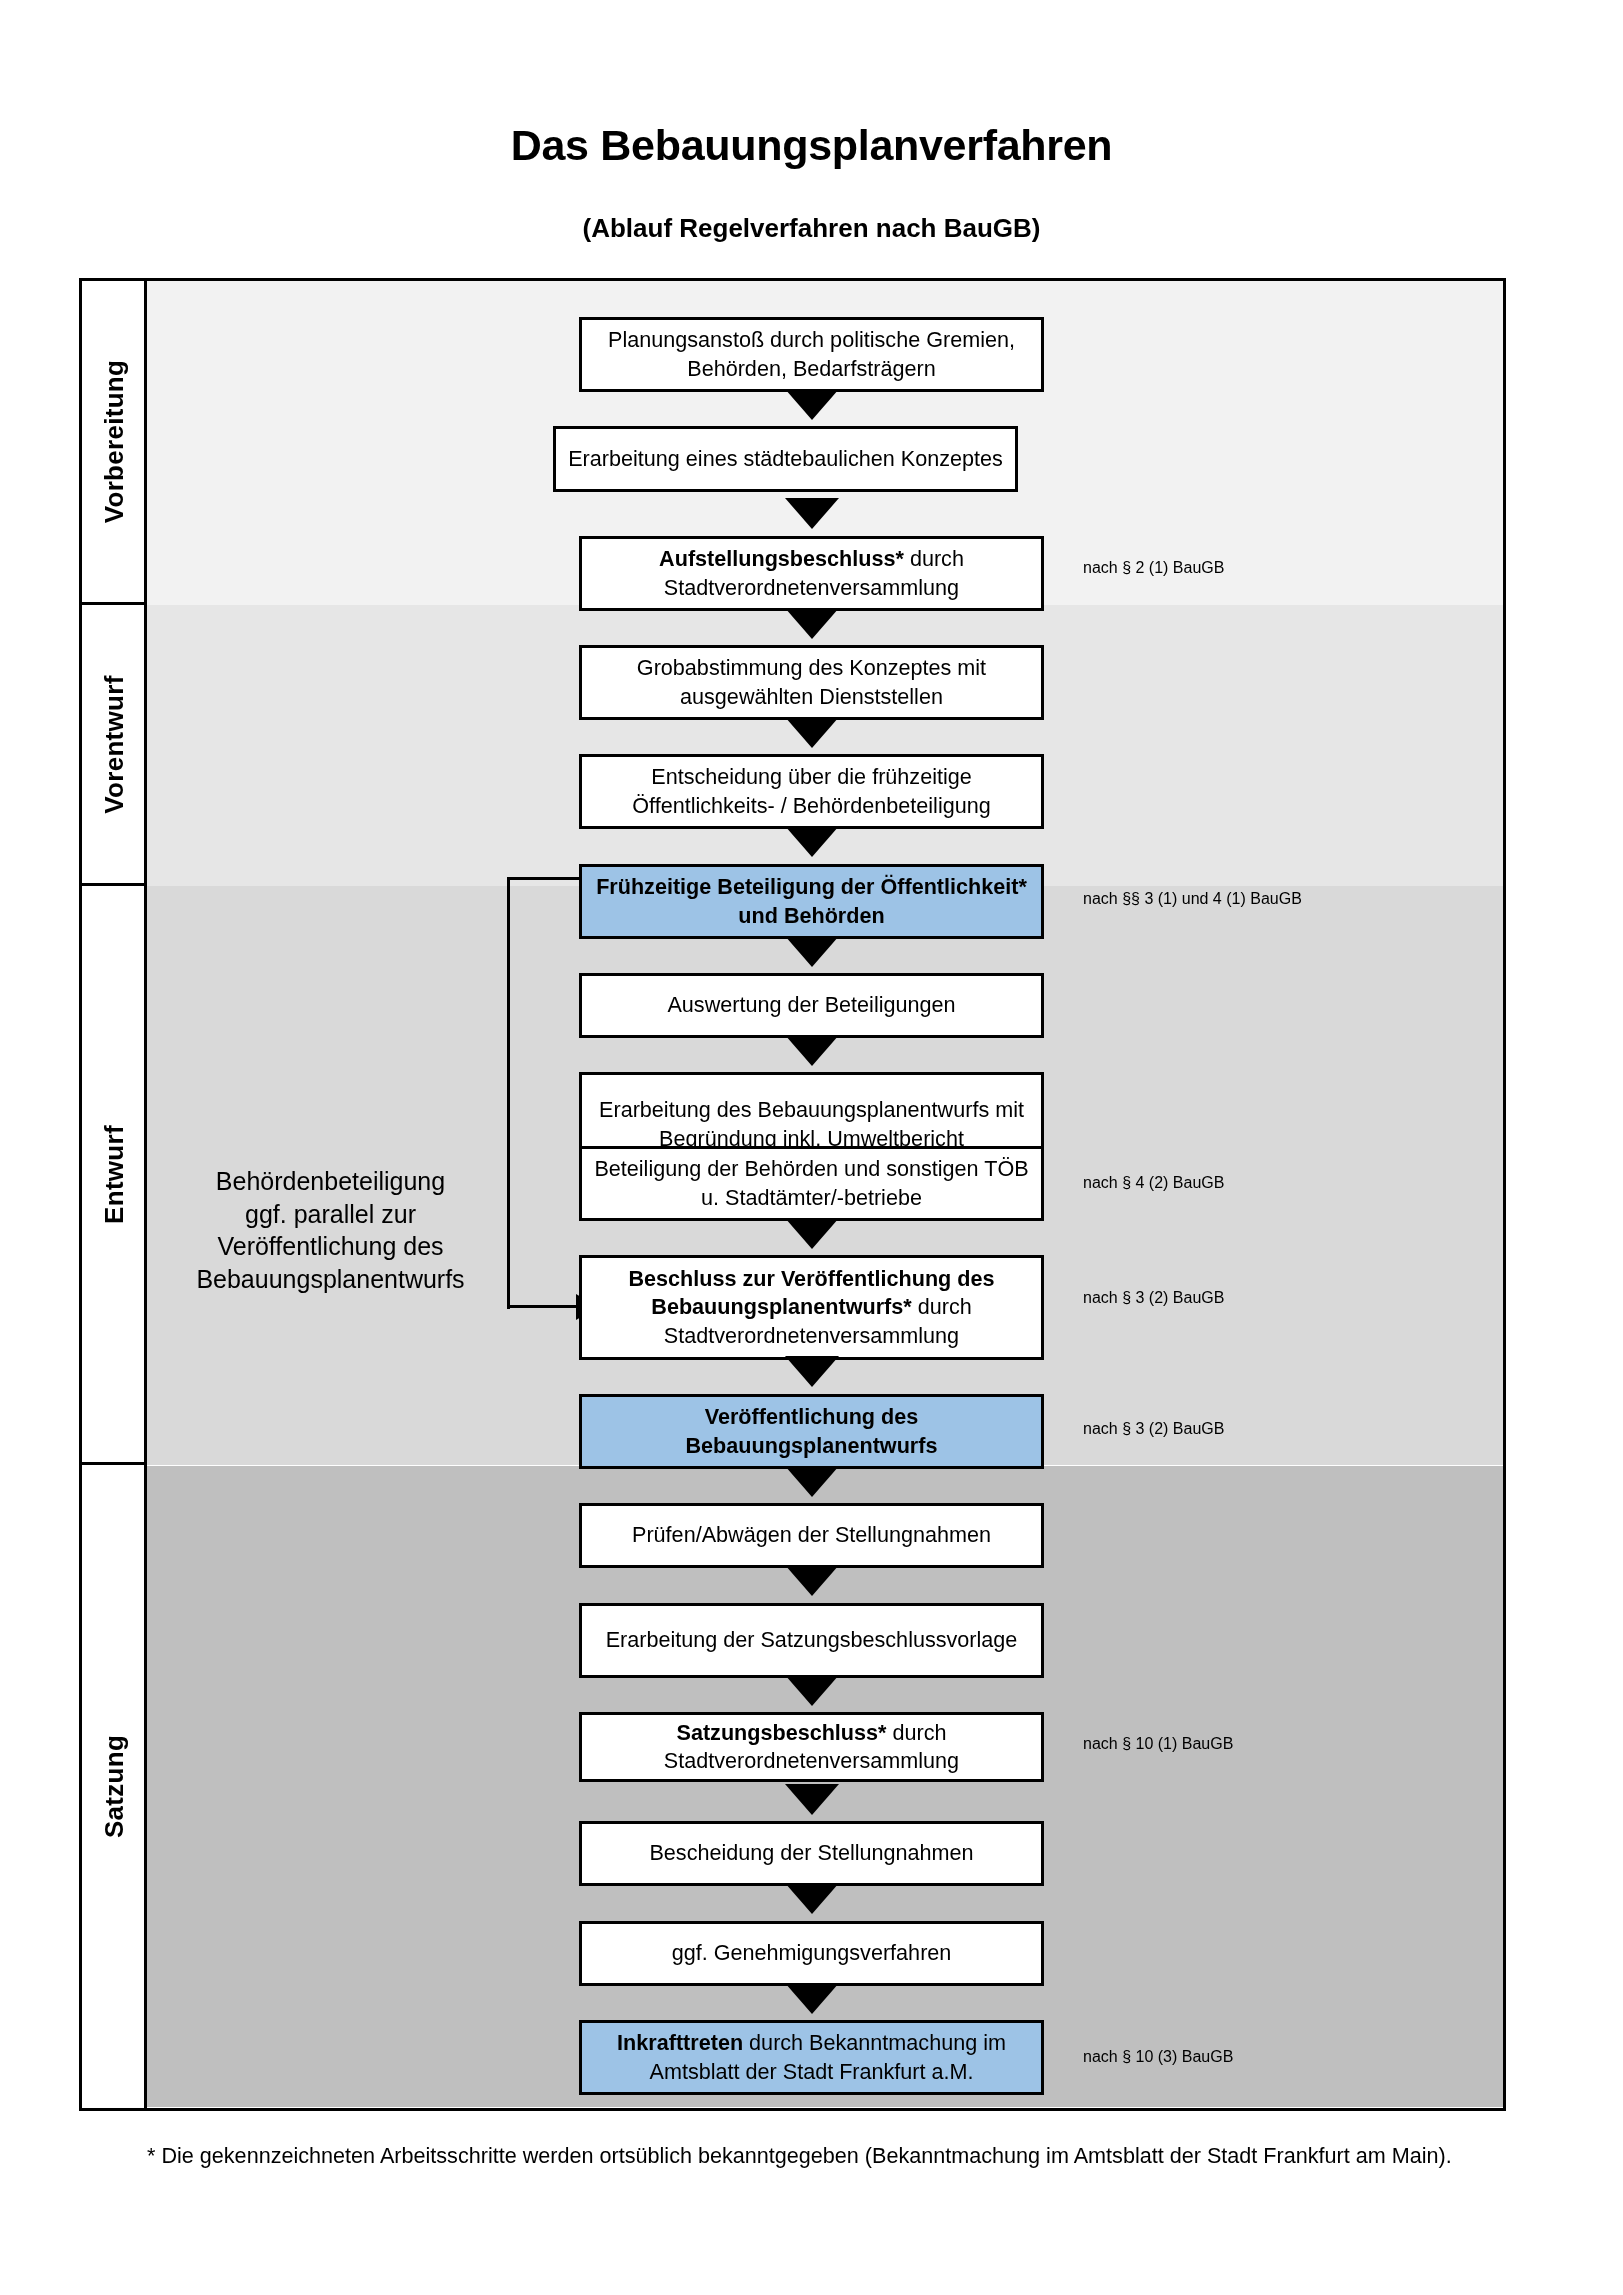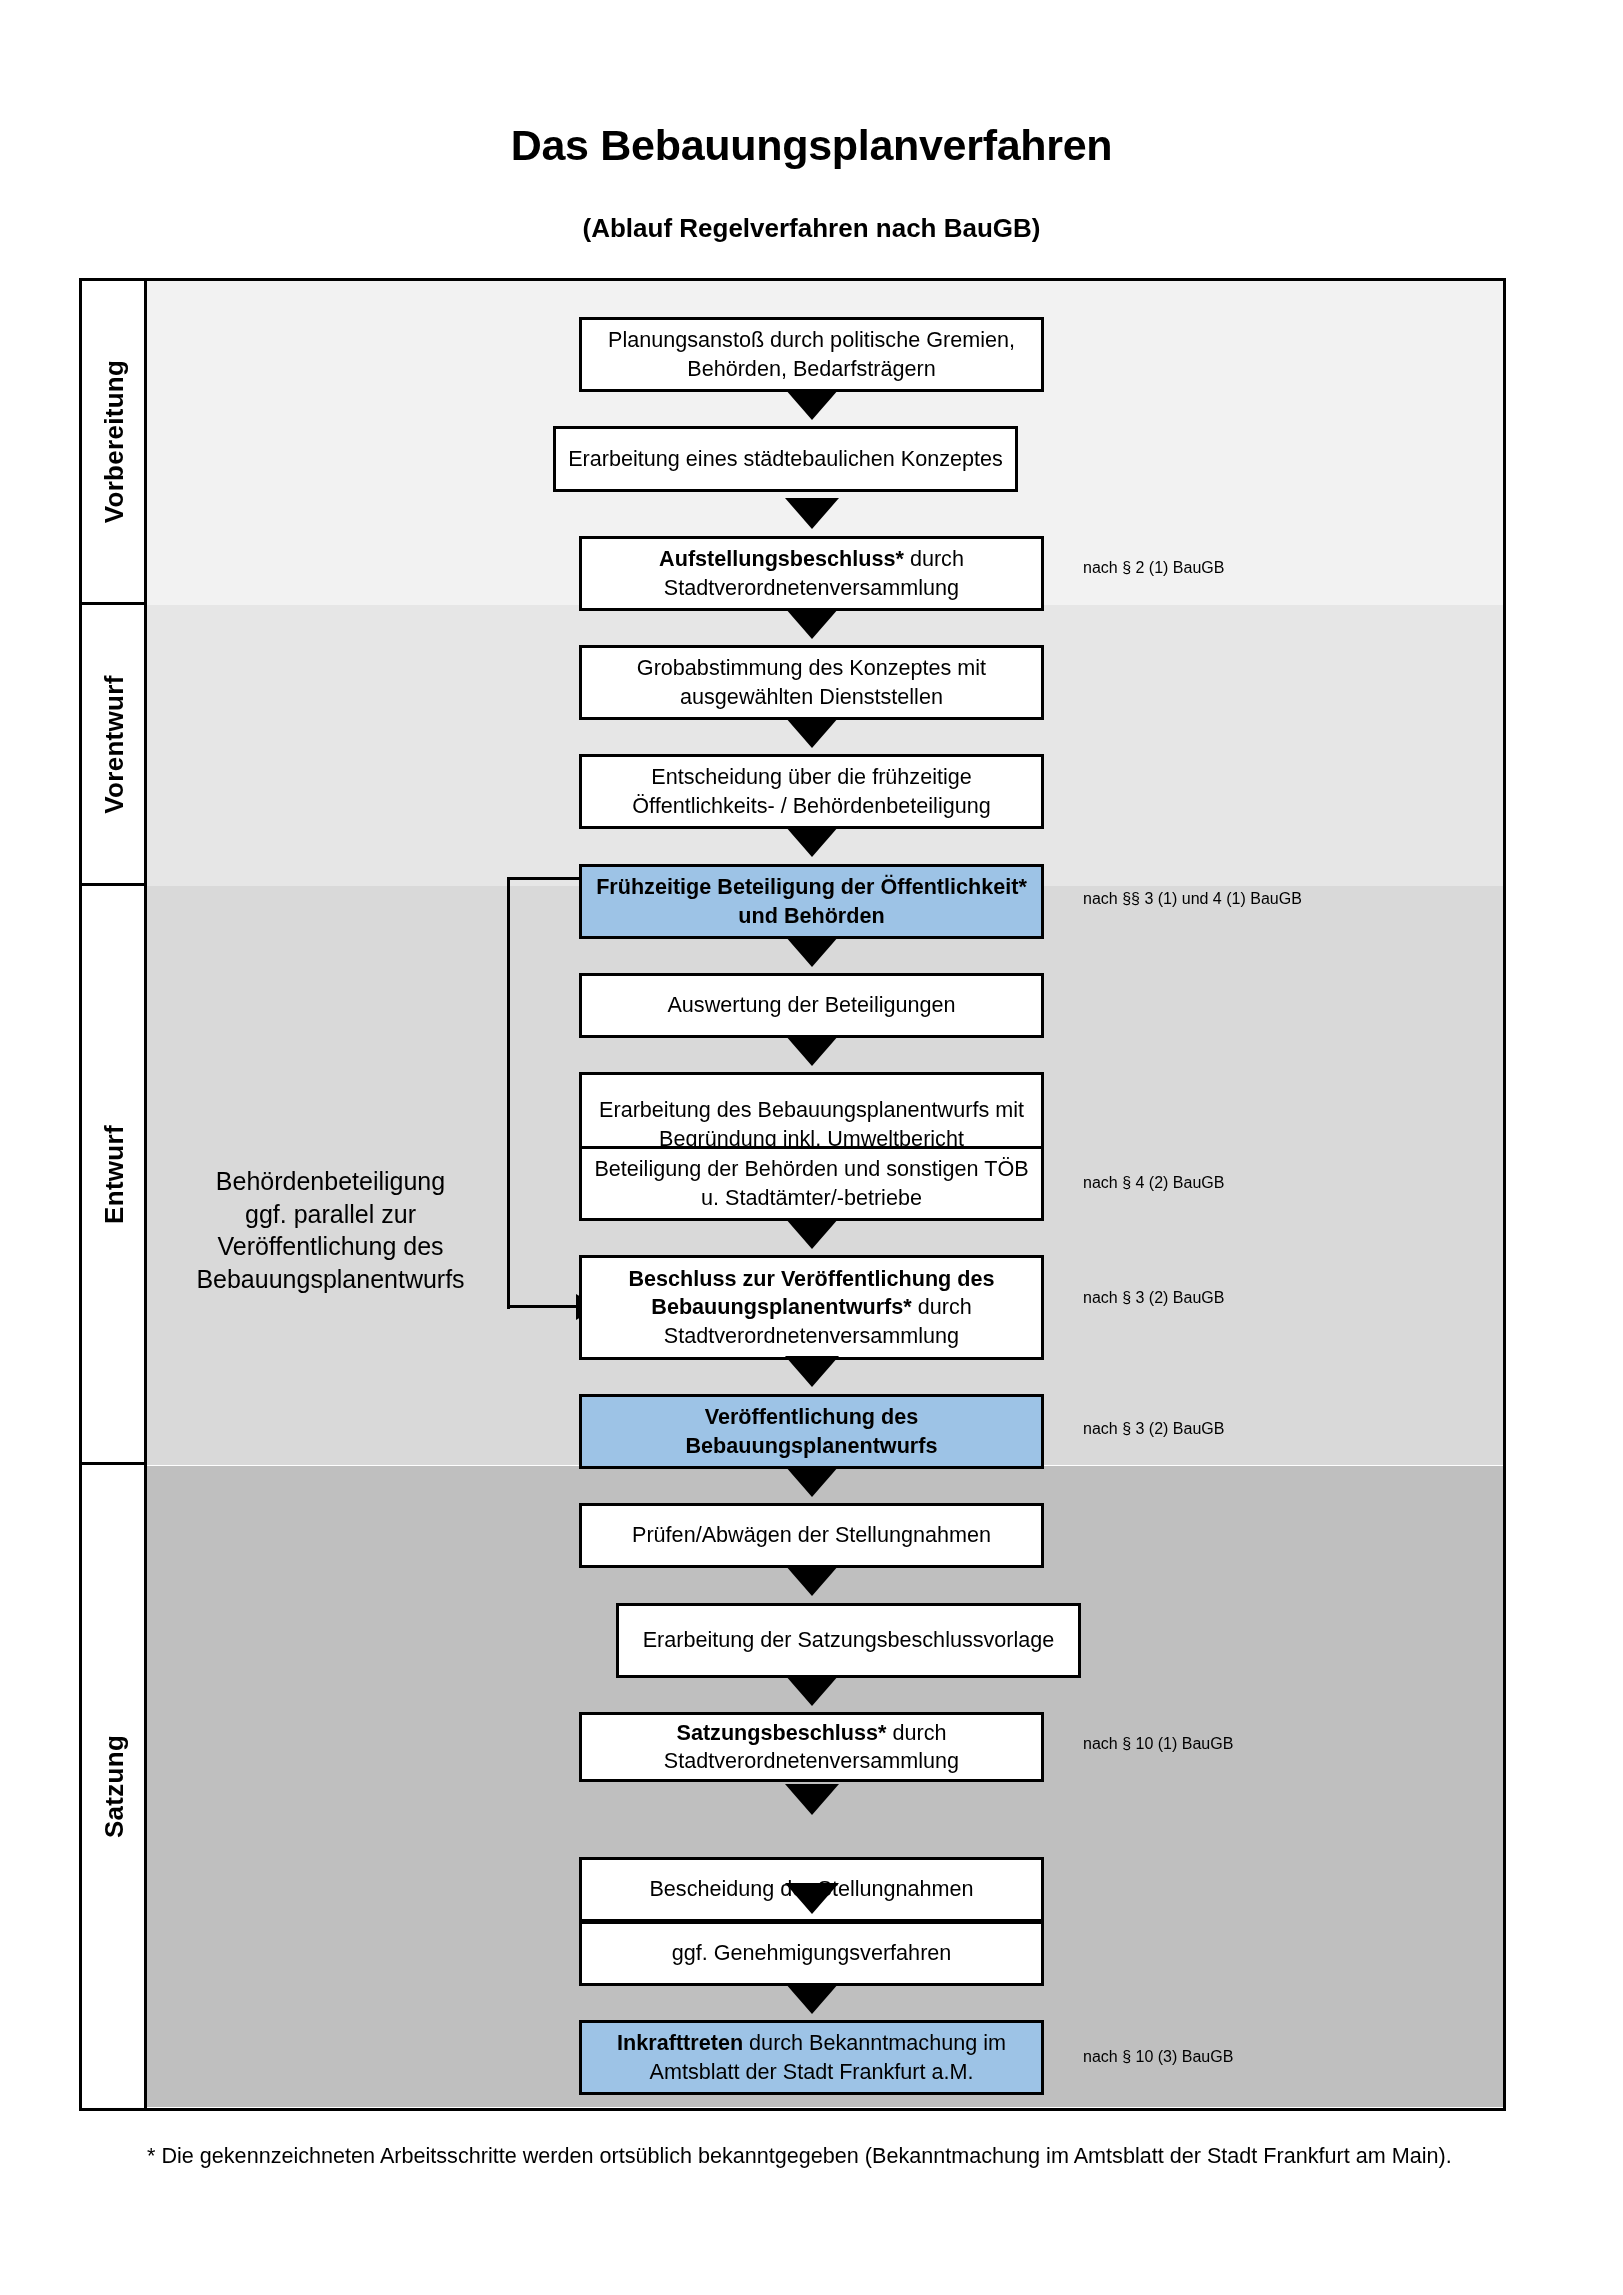--- a/index.html
+++ b/index.html
@@ -203,31 +203,31 @@
     <div class="node highlight" style="left:497px;top:1113px;width:465px;height:75px;">
       <span class="b">Veröffentlichung des Bebauungsplanentwurfs</span>
     </div>
     <div class="arrow" style="left:703px;top:1185px;"></div>
 
     <div class="node" style="left:497px;top:1222px;width:465px;height:65px;">
       <span>Prüfen/Abwägen der Stellungnahmen</span>
     </div>
     <div class="arrow" style="left:703px;top:1284px;"></div>
 
-    <div class="node" style="left:497px;top:1322px;width:465px;height:75px;margin-left:37px;">
+    <div class="node" style="left:497px;top:1322px;width:465px;height:75px;">
       <span>Erarbeitung der Satzungsbeschlussvorlage</span>
     </div>
     <div class="arrow" style="left:703px;top:1394px;"></div>
 
     <div class="node" style="left:497px;top:1431px;width:465px;height:70px;">
       <span><span class="b">Satzungsbeschluss*</span> durch Stadtverordnetenversammlung</span>
     </div>
     <div class="arrow" style="left:703px;top:1503px;"></div>
 
-    <div class="node" style="left:497px;top:1540px;width:465px;height:65px;margin-top:36px;">
+    <div class="node" style="left:497px;top:1540px;width:465px;height:65px;">
       <span>Bescheidung der Stellungnahmen</span>
     </div>
     <div class="arrow" style="left:703px;top:1602px;"></div>
 
     <div class="node" style="left:497px;top:1640px;width:465px;height:65px;">
       <span>ggf. Genehmigungsverfahren</span>
     </div>
     <div class="arrow" style="left:703px;top:1702px;"></div>
 
     <div class="node highlight" style="left:497px;top:1739px;width:465px;height:75px;padding-left:8px;">

